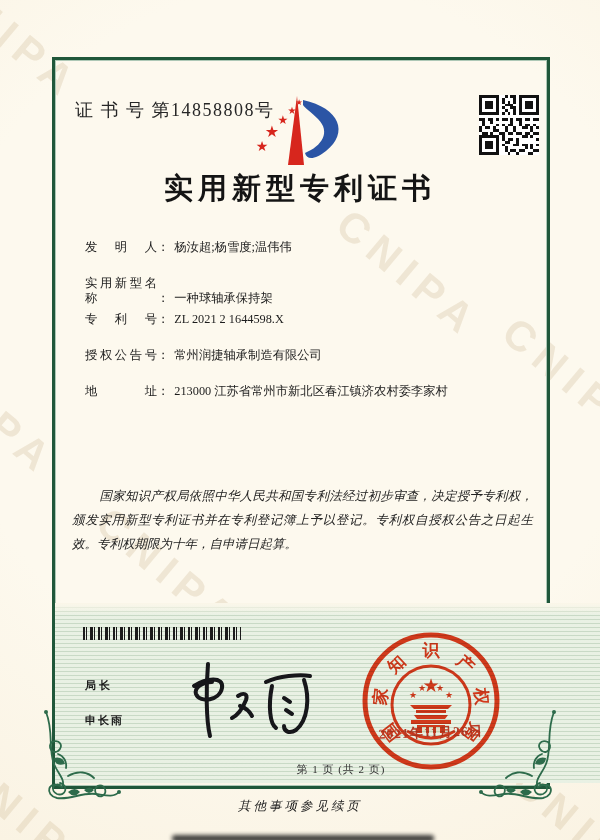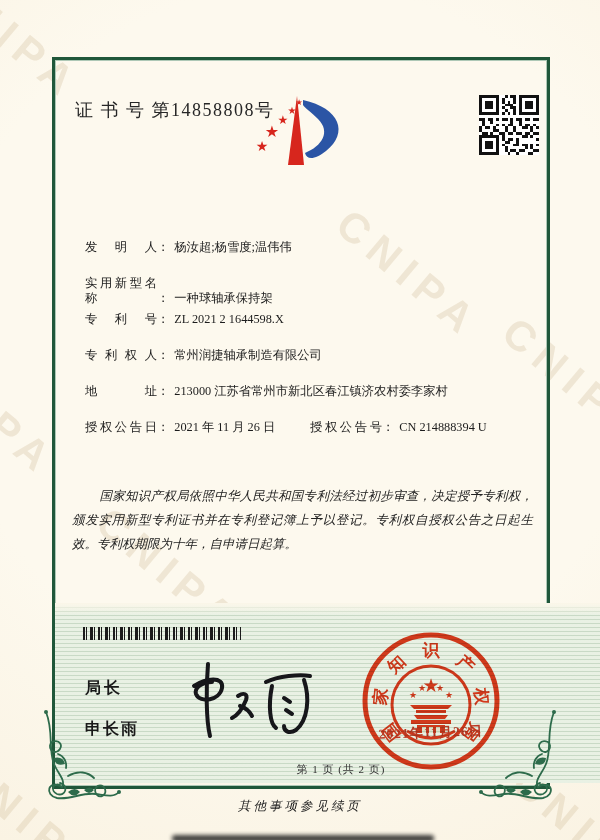--- a/index.html
+++ b/index.html
@@ -39,21 +39,21 @@
   
   .paras{position:absolute;left:72px;top:484px;width:461px;z-index:3;font-size:12.5px;
          line-height:24px;font-style:italic;color:#222;text-align:justify;}
   .paras p{margin:0;text-indent:2.2em;}
   
   .barcode{position:absolute;left:83px;top:627px;width:158px;height:13px;z-index:3;
      background:repeating-linear-gradient(90deg,#1b1b1b 0 2px,rgba(0,0,0,0) 2px 3px,
      #1b1b1b 3px 4px,rgba(0,0,0,0) 4px 7px,#1b1b1b 7px 10px,rgba(0,0,0,0) 10px 11px,
      #1b1b1b 11px 12px,rgba(0,0,0,0) 12px 15px);}
   .director{position:absolute;left:85px;top:678px;z-index:3;font-family:"Liberation Sans",sans-serif;
-            font-weight:bold;font-size:16px;color:#1a1a1a;letter-spacing:3px;}
+            font-weight:bold;font-size:11px;color:#1a1a1a;letter-spacing:3px;}
   .director .name{margin-top:20px;letter-spacing:2px;}
   .signature{position:absolute;left:172px;top:658px;z-index:4;}
   .seal{position:absolute;left:351px;top:621px;z-index:4;opacity:0.95;mix-blend-mode:multiply;}
   .page-info{position:absolute;left:0;right:0;bottom:6px;text-align:center;
              font-size:11px;color:#333;letter-spacing:1px;}
   .continuation{position:absolute;left:0;right:0;top:798px;z-index:3;text-align:center;
                 font-size:12.5px;font-style:italic;letter-spacing:3px;color:#222;}
   .ornament{position:absolute;z-index:5;}
   .orn-left{left:38px;top:708px;}
   .orn-right{left:477px;top:708px;transform:scaleX(-1);}
@@ -102,44 +102,37 @@
       M9 0h1v1h-1z M11 0h2v1h-2z M8 1h1v2h-1z M10 2h1v1h-1z M12 1h1v2h-1z M9 3h3v1h-3z M8 4h1v1h-1z M11 4h2v1h-2z M9 5h1v1h-1z M12 5h1v1h-1z
       M0 8h2v1h-2z M3 8h2v1h-2z M8 8h2v1h-2z M11 8h1v2h-1z M13 8h2v1h-2z M16 8h2v1h-2z M19 8h2v1h-2z
       M1 9h1v2h-1z M4 9h1v1h-1z M8 10h1v1h-1z M10 10h2v1h-2z M14 9h1v2h-1z M16 10h2v1h-2z M19 10h1v1h-1z
       M0 11h1v2h-1z M2 11h2v1h-2z M5 11h1v2h-1z M9 11h1v2h-1z M12 11h1v2h-1z M15 11h2v1h-2z M18 11h1v2h-1z M20 11h1v1h-1z
       M1 13h2v1h-2z M4 13h1v1h-1z M7 13h2v1h-2z M10 13h2v1h-2z M13 13h2v1h-2z M16 13h2v1h-2z M19 13h2v1h-2z
       M8 14h1v2h-1z M10 15h2v1h-2z M13 15h1v2h-1z M15 14h2v1h-2z M18 14h1v1h-1z M20 15h1v1h-1z
       M9 16h2v1h-2z M12 17h2v1h-2z M15 17h2v1h-2z M18 17h1v2h-1z M8 17h1v1h-1z M20 17h1v1h-1z
       M9 18h1v2h-1z M11 19h2v1h-2z M14 19h2v1h-2z M16 18h1v1h-1z M19 19h2v1h-2z M10 20h1v1h-1z M13 20h1v1h-1z M17 20h2v1h-2z"></path>
   </svg>
 
+  <div class="title">实用新型专利证书</div>
 
   <div class="fields">
     <div class="row">
       <span class="flabel">发明人</span><span class="fcolon">：</span><span class="fvalue">杨汝超;杨雪度;温伟伟</span>
     </div>
     <div class="row">
       <span class="flabel">实用新型名称</span><span class="fcolon">：</span><span class="fvalue">一种球轴承保持架</span>
     </div>
     <div class="row">
       <span class="flabel">专利号</span><span class="fcolon">：</span><span class="fvalue">ZL 2021 2 1644598.X</span>
     </div>
     <div class="row">
-      <span class="flabel">专利权人</span><span class="fcolon">：</span><span class="fvalue">常州润捷轴承制造有限公司</span>
+      <span class="flabel">授权公告号</span><span class="fcolon">：</span><span class="fvalue">常州润捷轴承制造有限公司</span>
     </div>
     <div class="row">
       <span class="flabel">地址</span><span class="fcolon">：</span><span class="fvalue">213000 江苏省常州市新北区春江镇济农村委李家村</span>
-    </div>
-    <div class="row">
-      <span>
-        <span class="flabel">授权公告日</span><span class="fcolon">：</span><span class="fvalue">2021 年 11 月 26 日</span>
-      </span>
-      <span class="pair2">
-        <span class="flabel">授权公告号</span><span class="fcolon">：</span><span class="fvalue">CN 214888394 U</span>
-      </span>
     </div>
   </div>
 
   <div class="paras">
     <p>国家知识产权局依照中华人民共和国专利法经过初步审查，决定授予专利权，颁发实用新型专利证书并在专利登记簿上予以登记。专利权自授权公告之日起生效。专利权期限为十年，自申请日起算。</p>
   </div>
 
   <div class="barcode"></div>
 
   <div class="director">

